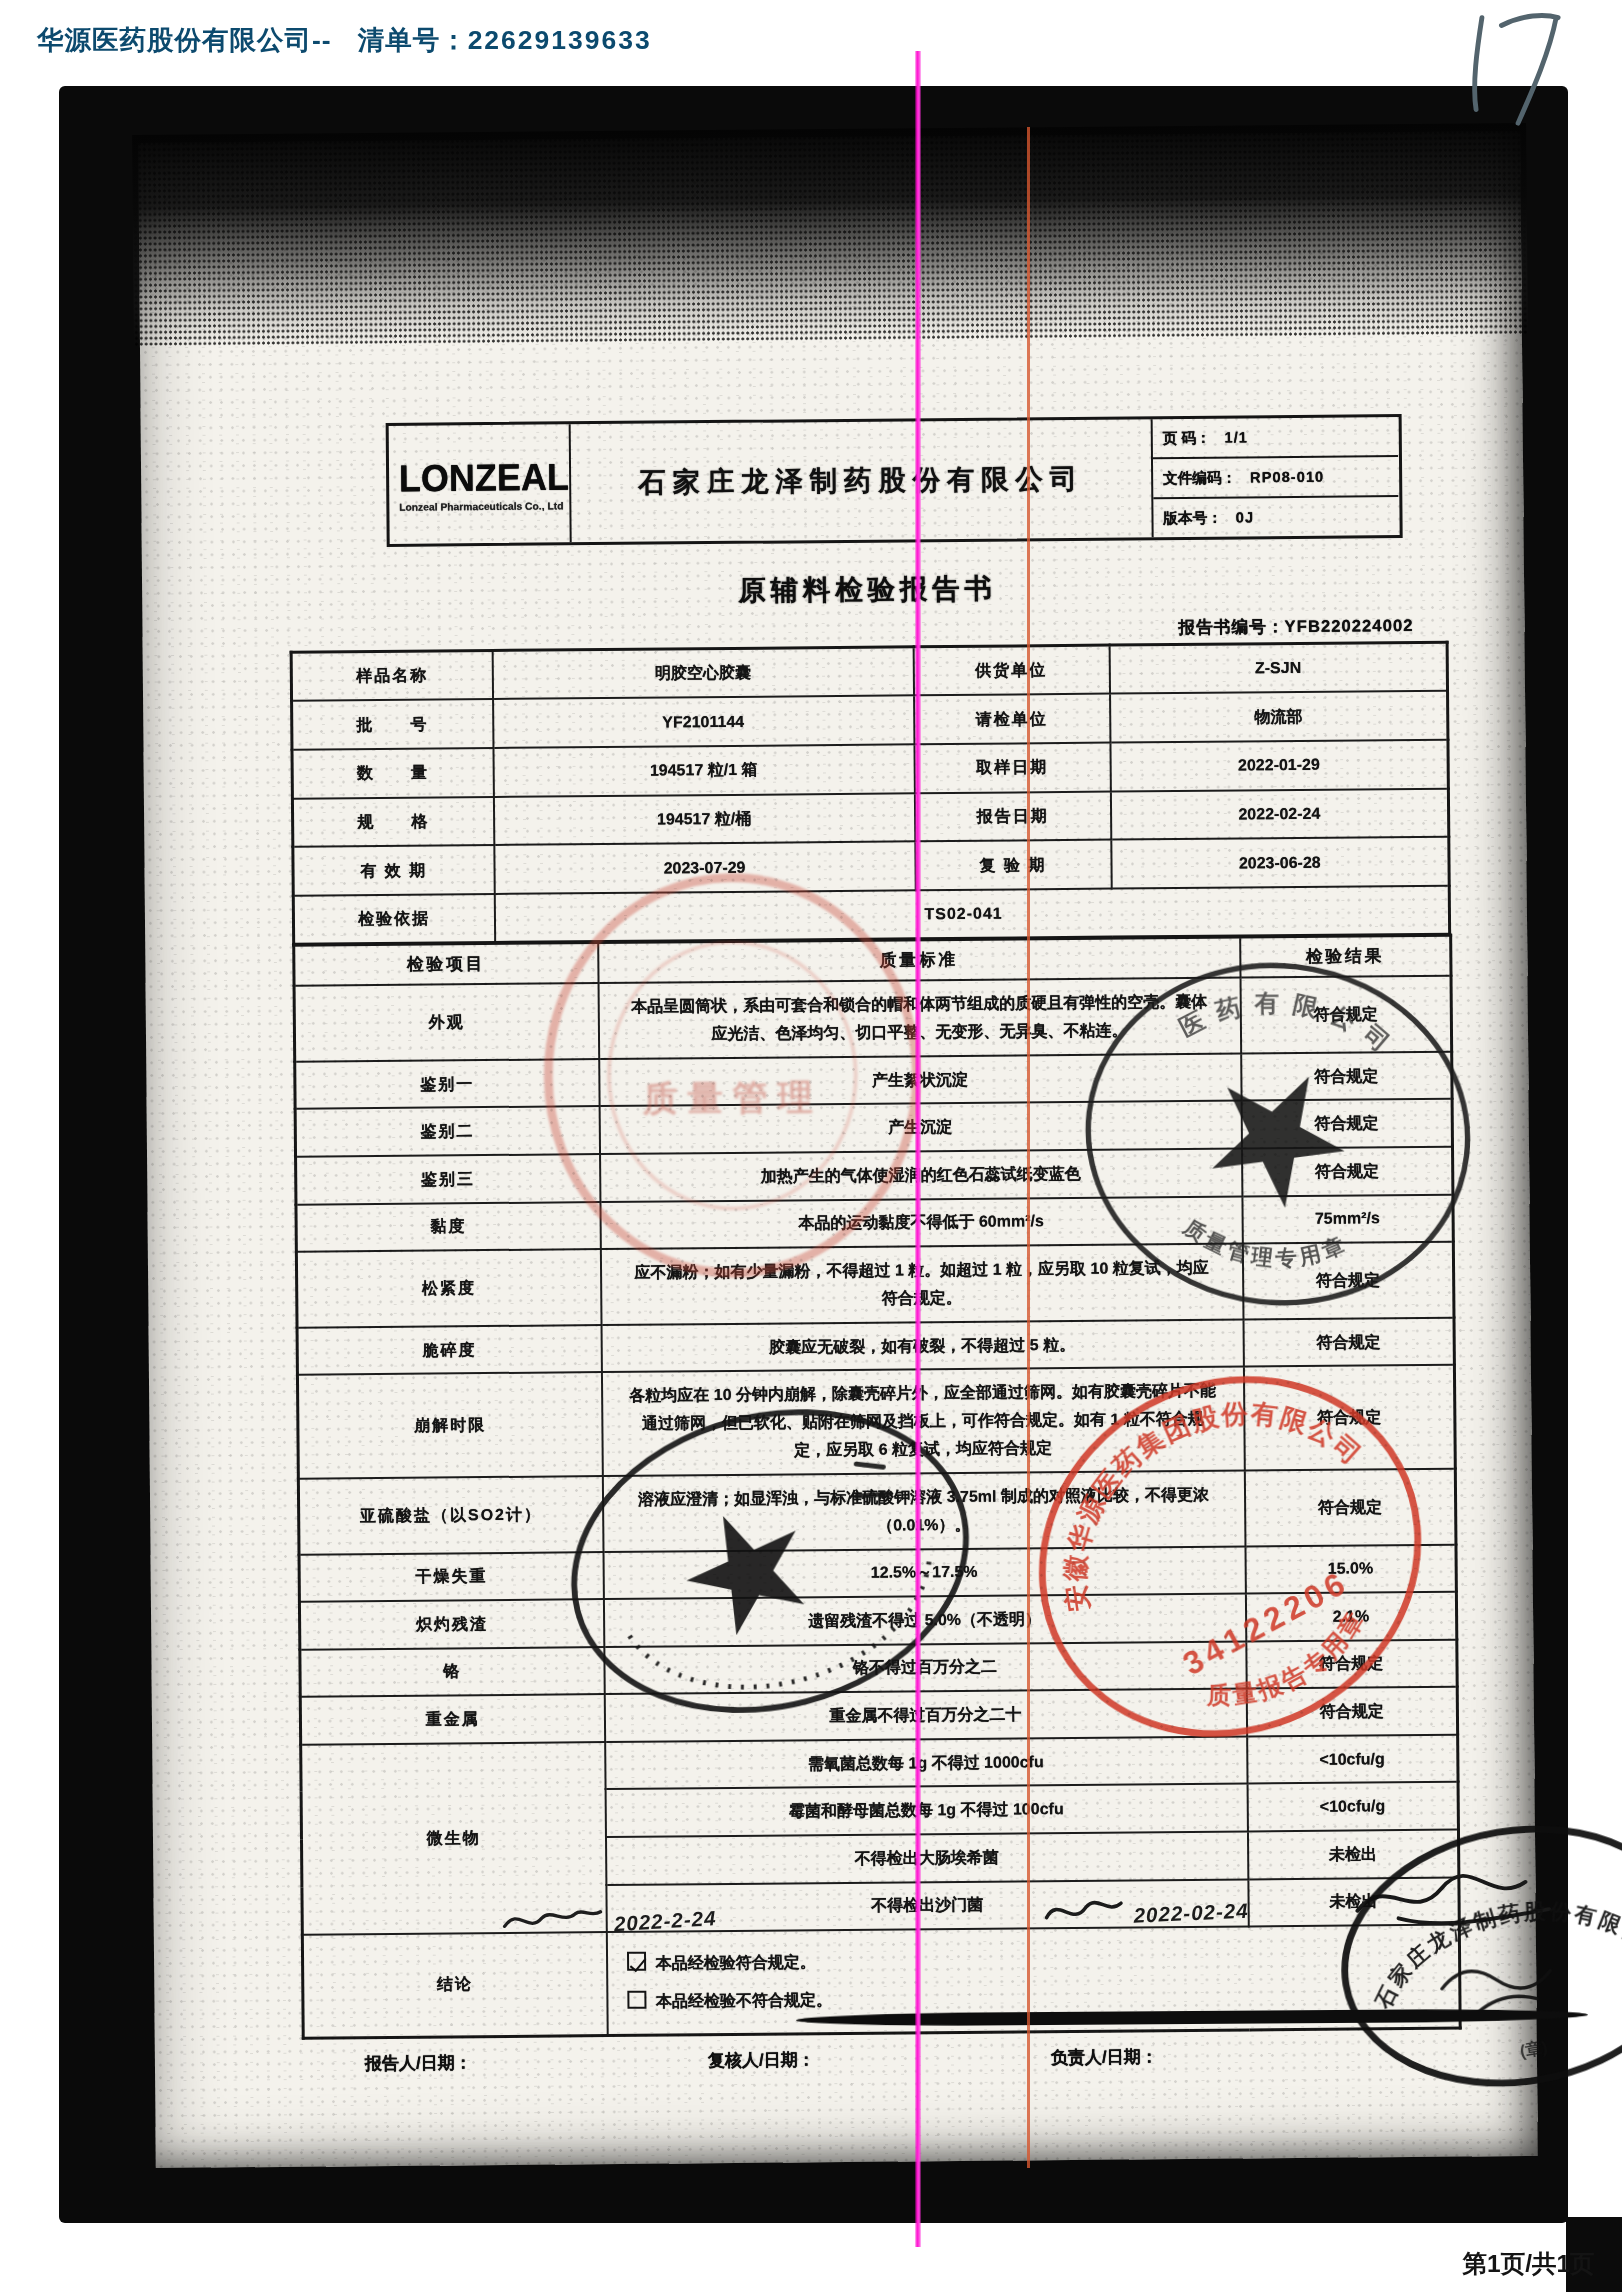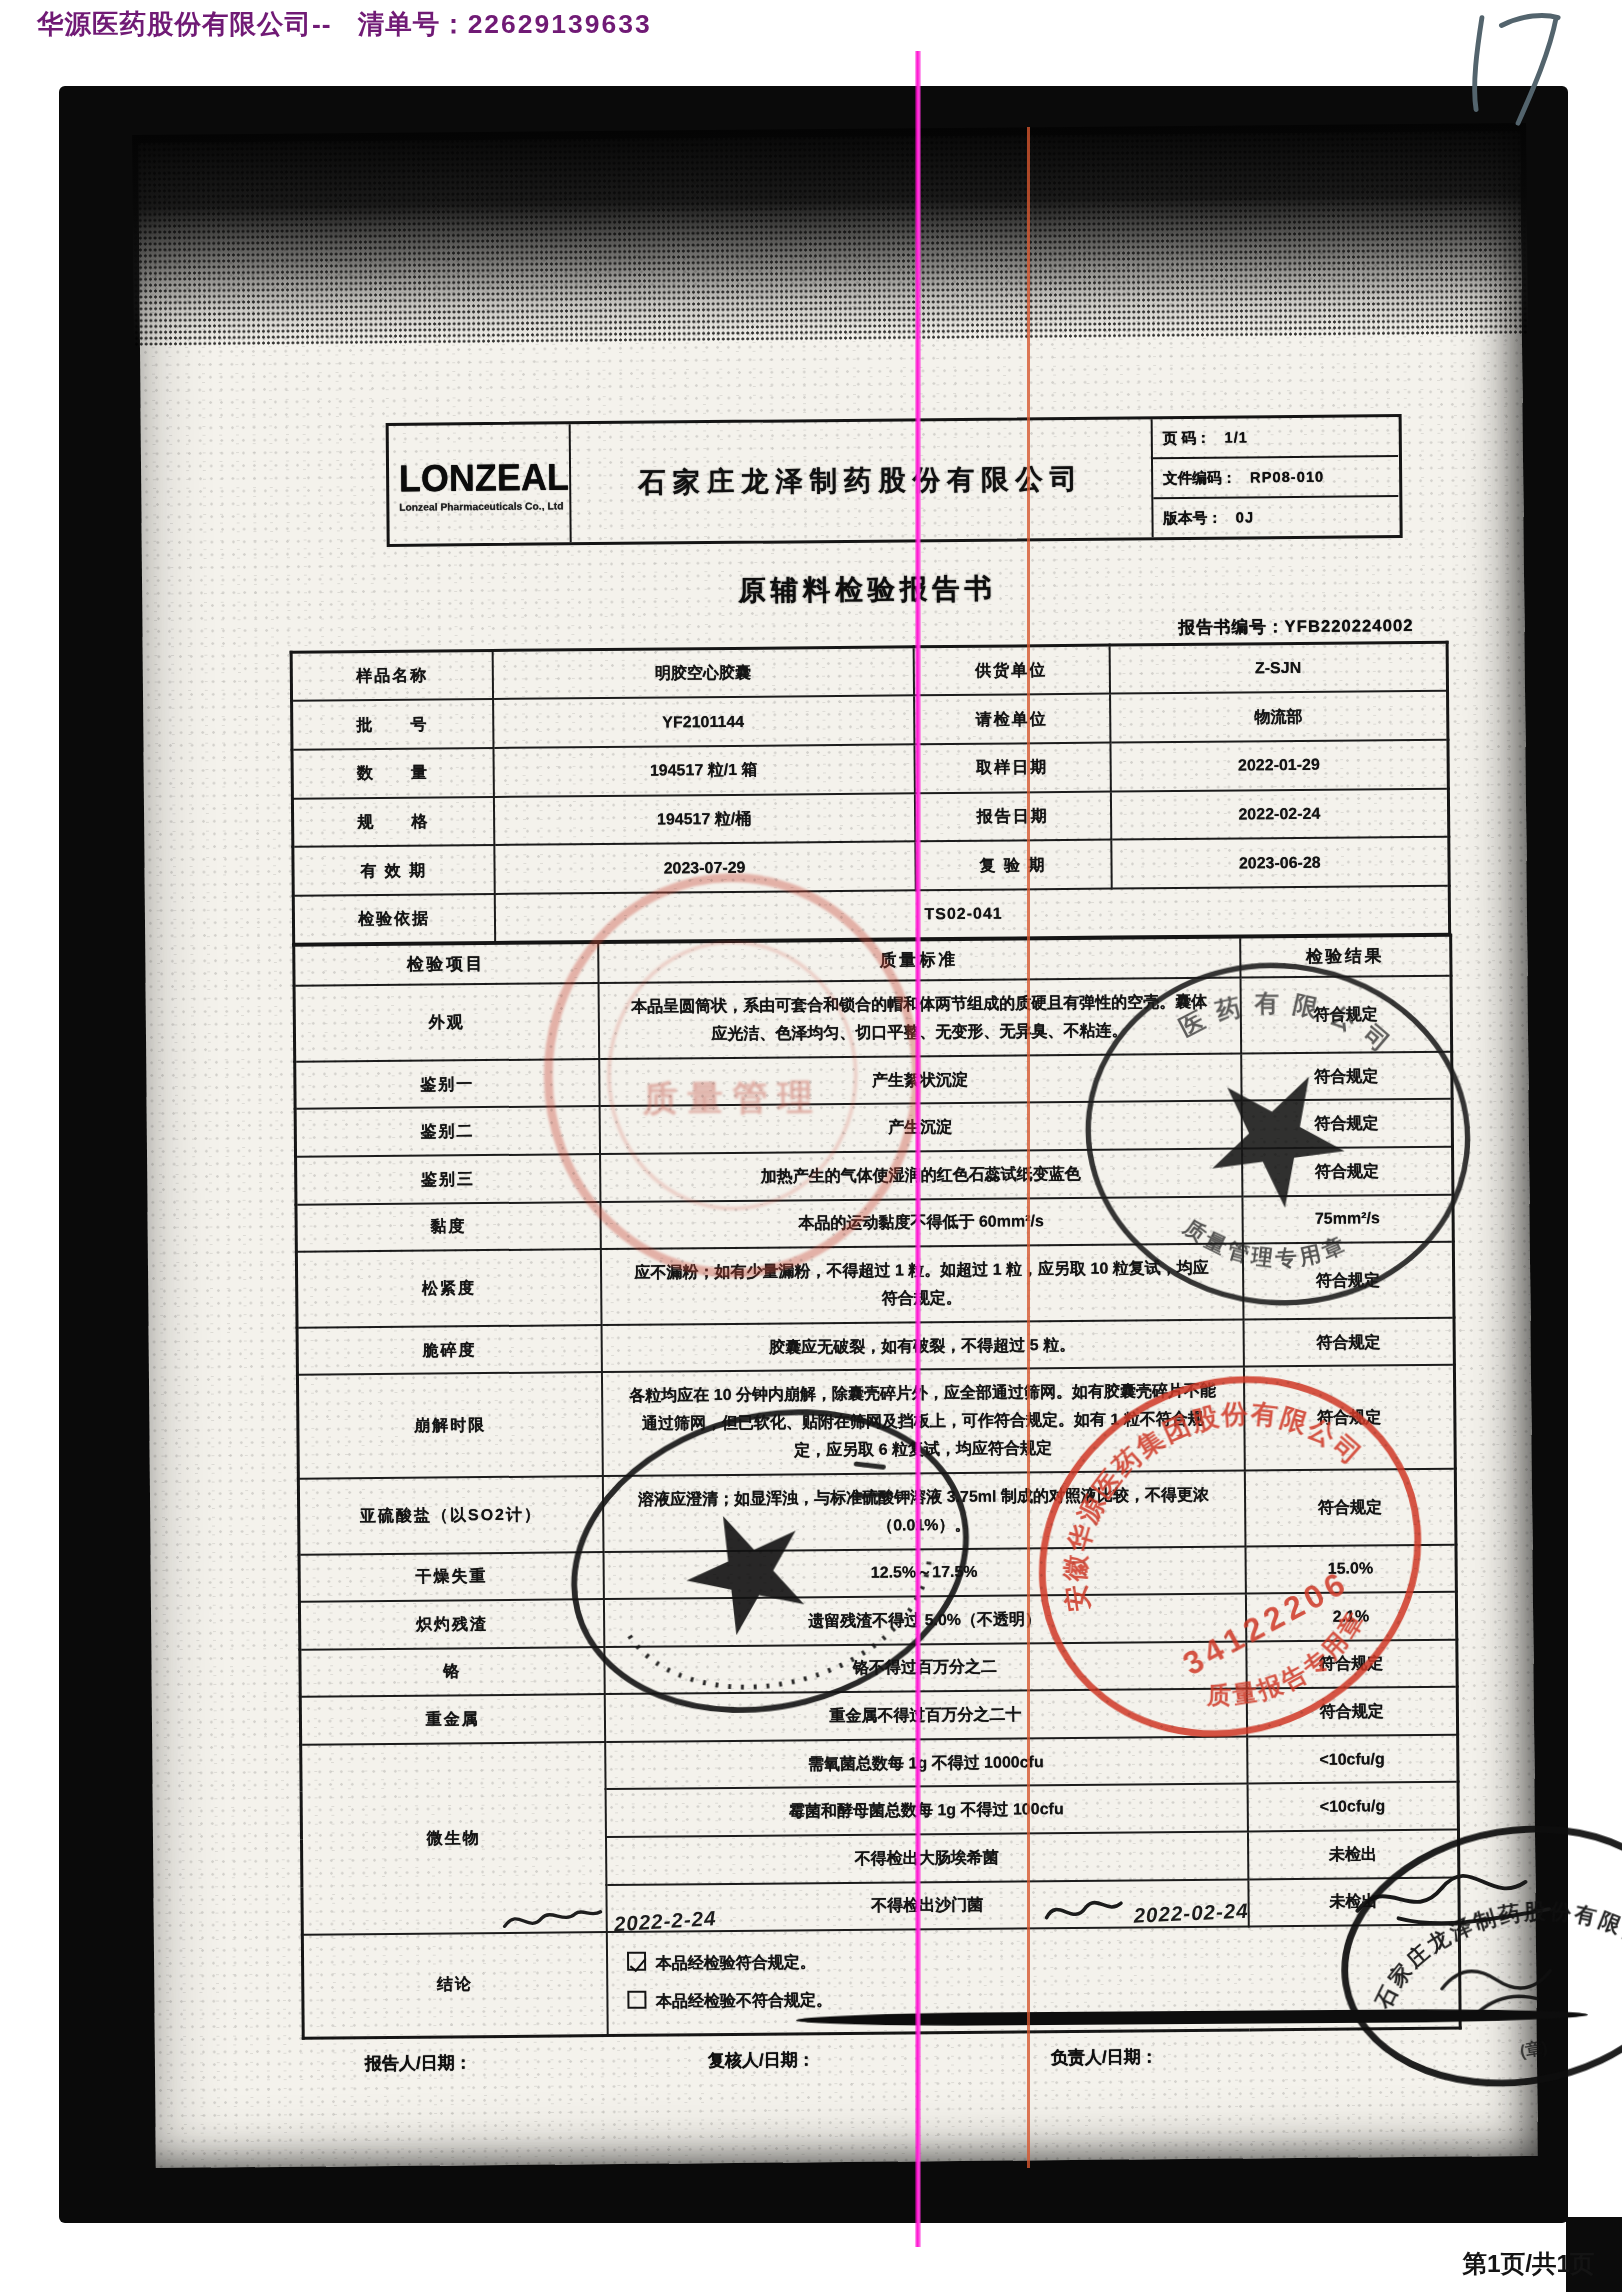--- a/index.html
+++ b/index.html
@@ -1,19 +1,19 @@
 <!DOCTYPE html>
 <html><head>
 <meta charset="utf-8">
 <style>
   html,body{margin:0;padding:0;}
   body{width:1622px;height:2293px;position:relative;background:#ffffff;overflow:hidden;
        font-family:"Liberation Sans","DejaVu Sans",sans-serif;color:#161616;}
   
-  .scan-header{position:absolute;left:37px;top:6px;font-size:26.5px;font-weight:700;color:#701a75;
+  .scan-header{position:absolute;left:37px;top:22px;font-size:26.5px;font-weight:700;color:#0c4a6e;
                letter-spacing:1px;white-space:nowrap;}
   .scan-header .num{font-weight:600;letter-spacing:2px;}
   
   .scan-field{position:absolute;left:59px;top:86px;width:1509px;height:2137px;background:#0a0a0a;
               border-radius:5.9px;}
   .corner-strip{position:absolute;left:1566px;top:2217px;width:56px;height:75px;background:#0b0b0b;}
   
   .page{position:absolute;left:147px;top:137px;width:1382px;height:2025px;background:#f4f2ec;
         transform:rotate(-0.5deg);box-shadow:inset 0 0 69px rgba(0,0,0,.28), inset -25.5px 0 41px -17.6px rgba(0,0,0,.55), inset 0 -19.6px 39px -17.6px rgba(0,0,0,.45);}
   .page::before{content:"";position:absolute;left:-5.9px;top:-7.8px;right:-5.9px;height:211px;

